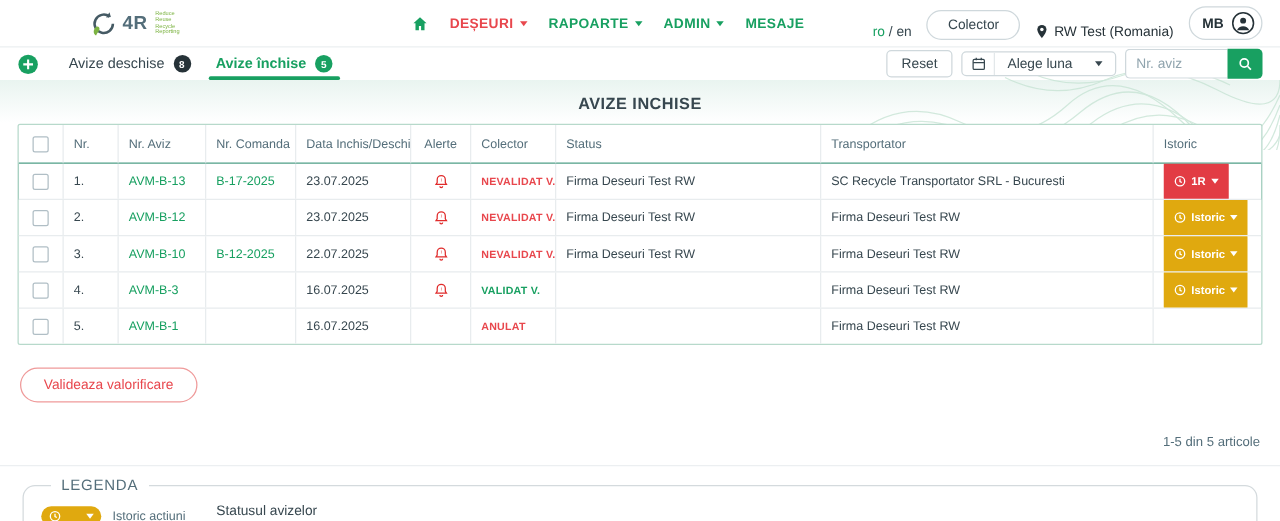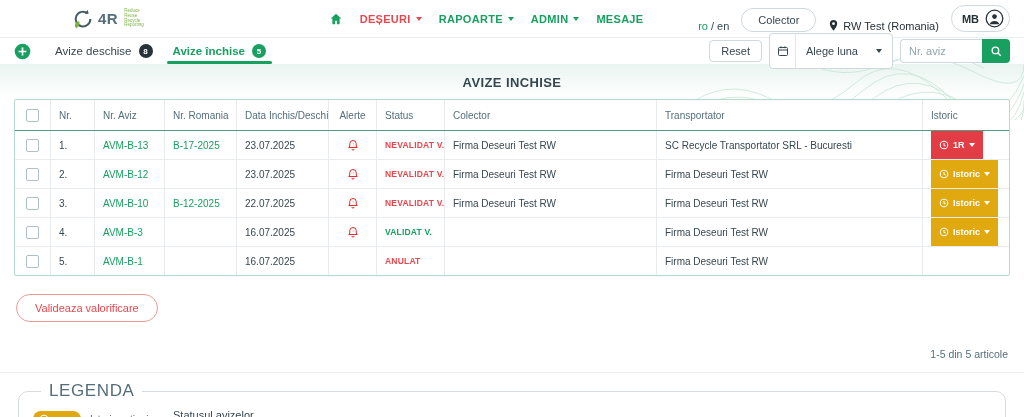--- a/index.html
+++ b/index.html
@@ -38,21 +38,21 @@
   .tab.active::after { content:""; position:absolute; left:4px; right:4px; bottom:0;
     height:3px; background:#18a061; border-radius:2px; }
   .badge { min-width:14px; height:14px; border-radius:8px; color:#fff; font-size:8px; font-weight:bold;
     display:inline-flex; align-items:center; justify-content:center; padding:0 3px; }
   .badge.dark { background:#263238; }
   .badge.green { background:#18a061; }
   .filters { margin-left:auto; display:flex; align-items:center; gap:7px; }
   .reset-btn { border:1px solid #cfd8dc; border-radius:4px; background:#fff; padding:4px 11px;
     font-size:11px; color:#37474f; cursor:pointer; font-family:inherit; }
   .month-ctrl { display:flex; align-items:center; border:1px solid #cfd8dc; border-radius:4px;
-    height:36px; overflow:hidden; cursor:pointer; background:#fff; }
+    height:20px; overflow:hidden; cursor:pointer; background:#fff; }
   .cal-btn { display:flex; align-items:center; justify-content:center; width:26px; height:100%;
     border-right:1px solid #e3e8ea; cursor:pointer; }
   .month-sel { display:flex; align-items:center; gap:18px; padding:0 10px; font-size:11px; color:#37474f; }
   .search-wrap { display:flex; align-items:stretch; height:24px; }
   .search-input { border:1px solid #cfd8dc; border-right:none; border-radius:4px 0 0 4px;
     width:82px; padding:0 8px; font-size:11px; color:#37474f; font-family:inherit; outline:none; }
   .search-input::placeholder { color:#90a4ae; }
   .search-btn { width:28px; border:none; background:#18a061; border-radius:0 4px 4px 0;
     display:flex; align-items:center; justify-content:center; cursor:pointer; }
 
@@ -92,21 +92,21 @@
 
   
   .validate-btn { margin:18px 0 0 16px; border:1px solid #ef9a9a; color:#e8474d; background:#fff;
     border-radius:16px; padding:7px 18px; font-size:11px; cursor:pointer; font-family:inherit; }
   .pagination { text-align:right; margin:26px 16px 0 0; font-size:10.5px; color:#546e7a; }
   .hr { border-top:1px solid #eceff1; margin-top:12px; }
 
   
   .legend-box { margin:8px 18px 0 18px; border:1px solid #d4dadd; border-radius:10px;
     padding:6px 14px 40px 14px; }
-  .legend-box legend { font-size:17px; color:#546e7a; letter-spacing:.6px; padding:0 8px; margin-left:8px; }
+  .legend-box legend { font-size:12px; color:#546e7a; letter-spacing:.6px; padding:0 8px; margin-left:8px; }
   .legend-flex { display:flex; align-items:flex-start; }
   .legend-left { width:140px; display:flex; flex-direction:column; gap:5px; margin-top:4px; }
   .lrow { display:flex; align-items:center; gap:9px; }
   .legpill { width:48px; height:16px; border-radius:9px; display:flex; align-items:center;
     justify-content:space-between; padding:0 6px; cursor:pointer; }
   .legpill.gold { background:#e0a90f; }
   .legpill .chev { border-top-color:#fff; }
   .leg-label { font-size:10px; color:#546e7a; }
   .legend-right { margin-top:2px; }
   .status-heading { font-size:11px; color:#37474f; }
@@ -235,25 +235,25 @@
 <div class="page-title">AVIZE INCHISE</div>
 
 
 <div class="table">
   <div class="tgrid thead">
     <div class="td c-center">
         <span class="checkbox"></span>
       </div>
     <div class="td">Nr.</div>
     <div class="td">Nr. Aviz</div>
-    <div class="td">Nr. Romania</div>
+    <div class="td">Nr. Comanda</div>
     <div class="td">Data Inchis/Deschis</div>
     <div class="td c-center">Alerte</div>
+    <div class="td">Colector</div>
     <div class="td">Status</div>
-    <div class="td">Colector</div>
     <div class="td">Transportator</div>
     <div class="td">Istoric</div>
   </div>
 
   <div class="tgrid trow highlight">
     <div class="td c-center">
         <span class="checkbox"></span>
       </div>
     <div class="td">1.</div>
     <div class="td">

